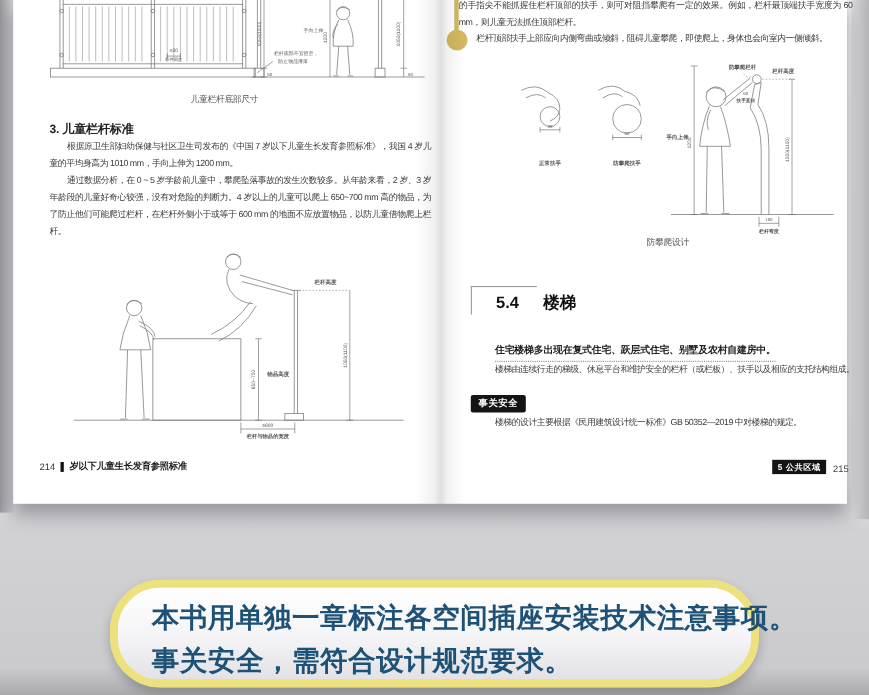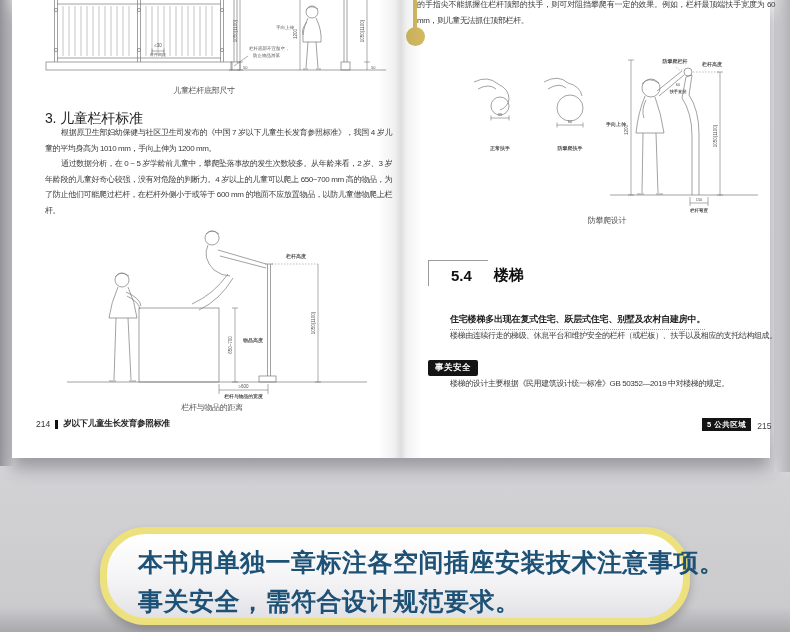--- a/index.html
+++ b/index.html
@@ -16,21 +16,21 @@
     box-shadow:0 10px 16px rgba(40,40,55,.38);}
   .spine{position:absolute;left:366px;top:0;width:44px;height:458px;pointer-events:none;
     background:linear-gradient(90deg,rgba(0,0,0,0) 0%,rgba(0,0,0,.06) 38%,rgba(0,0,0,.13) 52%,rgba(0,0,0,.05) 66%,rgba(0,0,0,0) 100%);}
   .page{position:absolute;top:0;height:458px;}
   .page-left{left:12px;width:386px;}
   .page-right{left:398px;width:372px;}
   .abs{position:absolute;}
   .body-text{font-size:8px;letter-spacing:-0.4px;line-height:15.5px;color:#3a3a3a;text-align:justify;}
   .indent{text-indent:2em;}
   .cap{font-size:8px;color:#555;text-align:center;letter-spacing:-0.3px;}
-  .h3{font-size:14px;font-weight:normal;color:#222;letter-spacing:-0.2px;}
+  .h3{font-size:11px;font-weight:bold;color:#222;letter-spacing:-0.2px;}
   svg text{font-family:"Liberation Sans","DejaVu Sans",sans-serif;fill:#555;}
   svg .ln{stroke:#7a7a7a;stroke-width:0.7;fill:none;}
   svg .thin{stroke:#8a8a8a;stroke-width:0.5;fill:none;}
   svg .dim{stroke:#666;stroke-width:0.55;fill:none;}
   svg .dot{stroke:#888;stroke-width:0.55;fill:none;stroke-dasharray:1.5 1.5;}
   .sec-wrap{display:flex;align-items:flex-start;}
   .sec-num{font-size:15px;font-weight:bold;color:#111;border-left:1px solid #9a9a9a;border-top:1px solid #9a9a9a;padding:6px 16px 2px 22px;}
   .sec-title{font-size:15px;font-weight:bold;color:#111;margin-left:6px;padding-top:6px;}
   .lead{font-size:9px;font-weight:bold;color:#222;letter-spacing:-0.2px;border-bottom:1px dotted #7f9db5;padding-bottom:3px;display:inline-block;}
   .badge-black{display:inline-block;background:#141414;color:#fff;font-size:8.5px;font-weight:bold;padding:2px 7px;border-radius:2px;letter-spacing:0.5px;}
@@ -216,32 +216,32 @@
       </g>
 
       <g>
         <line class="dim" x1="157" y1="166" x2="157" y2="176"></line>
           <line class="dim" x1="206" y1="166" x2="206" y2="176"></line>
         <line class="dim" x1="157" y1="172" x2="206" y2="172"></line>
         <text x="181.5" y="170" font-size="4.5" text-anchor="middle">≥600</text>
         <text x="181.5" y="180" font-size="4.8" text-anchor="middle" font-weight="bold">栏杆与物品的宽度</text>
       </g>
     </svg>
-    <div class="abs cap" style="left:88px;top:402px;width:200px;">栏杆与物品的距离</div>
 
     <div class="abs footer-left" style="left:12px;top:418px;">
       <span>214</span>
       <span class="bar"></span>
       <span class="bt">岁以下儿童生长发育参照标准</span>
     </div>
   </div>
 
   <div class="page page-right">
 
     <div class="abs body-text" style="left:7px;top:-3px;width:358px;">的手指尖不能抓握住栏杆顶部的扶手，则可对阻挡攀爬有一定的效果。例如，栏杆最顶端扶手宽度为 60 mm，则儿童无法抓住顶部栏杆。</div>
+    <div class="abs body-text indent" style="left:7px;top:27px;width:358px;">栏杆顶部扶手上部应向内侧弯曲或倾斜，阻碍儿童攀爬，即使爬上，身体也会向室内一侧倾斜。</div>
 
     <div class="pin-line" style="left:3px;top:0;height:30px;"></div>
     <div class="pin-ball" style="left:-4px;top:27px;"></div>
 
     <svg class="abs" style="left:30px;top:58px;" width="345" height="162" viewBox="0 0 345 162">
 
       <g>
         <circle class="ln" cx="60" cy="48" r="9"></circle>
         <path class="ln" d="M34,24 Q48,17 58,26"></path>
         <path class="ln" d="M38,31 Q49,25 56,31"></path>

